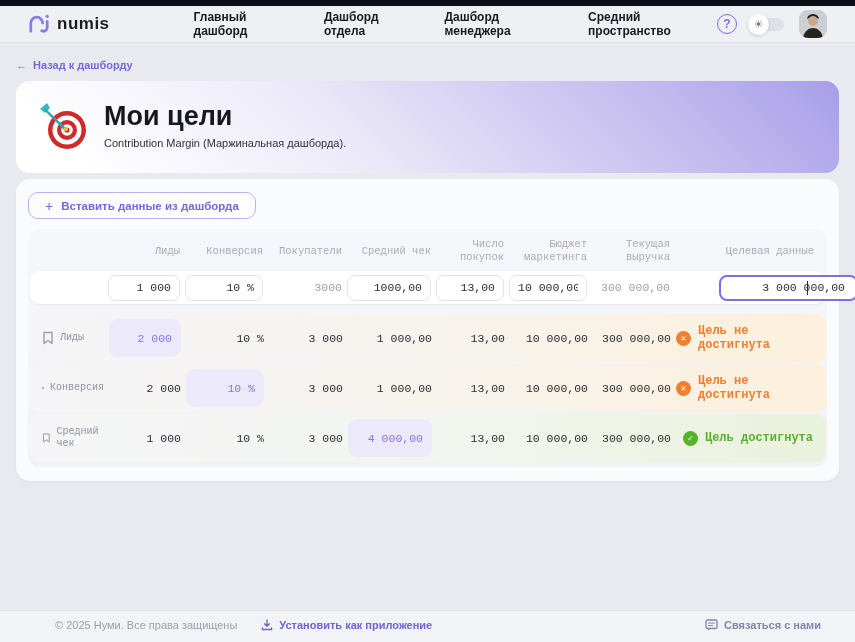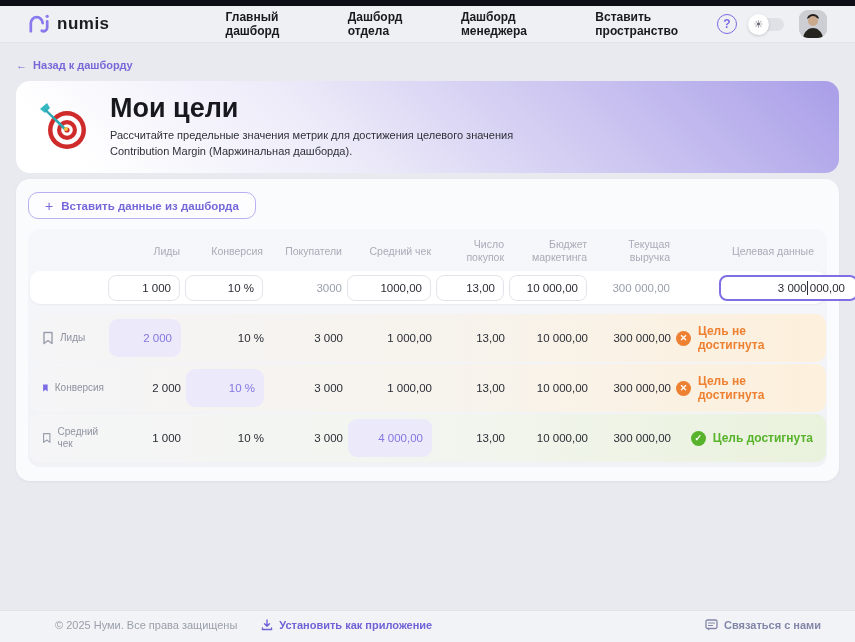--- a/index.html
+++ b/index.html
@@ -6,43 +6,43 @@
   html,body { width:855px; height:642px; overflow:hidden; }
   body { font-family:"Liberation Sans", sans-serif; background:#e8eaef; display:flex; flex-direction:column; }
 
   
   .top-strip { height:6px; background:#0e0f16; }
 
   
   .navbar { height:37px; background:#eef0f4; border-bottom:1px solid #e1e3e9; display:flex; align-items:center; padding:0 28px; flex:0 0 auto; }
   .brand { display:flex; align-items:center; gap:7px; }
   .brand-text { font-size:17px; font-weight:700; letter-spacing:.5px; color:#1c1d23; }
-  .nav-links { display:flex; gap:28px; margin-left:116px; }
+  .nav-links { display:flex; gap:28px; margin-left:84px; }
   .nav-link { font-size:12px; font-weight:600; color:#191a1f; text-decoration:none; cursor:pointer; }
   .nav-right { margin-left:auto; display:flex; align-items:center; gap:15px; }
   .help-btn { width:20px; height:20px; border-radius:50%; border:1.6px solid #7b6ce4; color:#7b6ce4; font-size:12px; font-weight:700; display:flex; align-items:center; justify-content:center; cursor:pointer; background:transparent; }
   .theme-toggle { position:relative; width:32px; height:13px; background:#dfe1e7; border-radius:8px; cursor:pointer; }
   .theme-knob { position:absolute; left:-4px; top:-4px; width:21px; height:21px; border-radius:50%; background:#fff; box-shadow:0 1px 3px rgba(0,0,0,.18); display:flex; align-items:center; justify-content:center; font-size:11px; color:#6e7179; }
   .avatar { width:28px; height:28px; border-radius:9px; overflow:hidden; background:#cfd1d5; cursor:pointer; flex:0 0 auto; }
 
   main { flex:1 1 auto; padding:12px 16px 0; }
   .back-link { display:inline-flex; align-items:center; gap:6px; color:#7668d9; font-size:11px; font-weight:600; text-decoration:none; cursor:pointer; margin:2px 0 10px; }
 
   
-  .hero { border-radius:14px; background:linear-gradient(225deg,#a99ee8 0%,#c9c2f0 28%,#edebf9 62%,#ffffff 92%); padding:16px 22px; display:flex; align-items:center; gap:20px; height:92px; }
+  .hero { border-radius:14px; background:linear-gradient(225deg,#a99ee8 0%,#c9c2f0 28%,#edebf9 62%,#ffffff 92%); padding:16px 22px; display:flex; align-items:center; gap:14px; height:92px; }
   .hero-icon { width:52px; height:52px; flex:0 0 auto; }
   .hero-title { font-size:27px; font-weight:600; color:#17181d; line-height:1.1; margin-bottom:5px; }
   .hero-sub { font-size:11px; color:#2e3038; line-height:1.45; }
 
   
   .panel { margin-top:6px; background:#fafbfd; border-radius:14px; padding:13px 12px 14px; box-shadow:0 1px 3px rgba(40,40,80,.05); }
   .insert-btn { display:inline-flex; align-items:center; gap:8px; border:1px solid #b9b0ef; background:#fdfdff; color:#7668d9; font-family:inherit; font-size:11.5px; font-weight:600; border-radius:10px; padding:0 16px; height:27px; cursor:pointer; margin-bottom:10px; }
   .plus { font-size:14px; font-weight:400; }
 
-  .table-block { background:linear-gradient(180deg,#f6f7fa,#f1f2f6); border-radius:12px; padding:0 0 3px; }
+  .table-block { background:linear-gradient(180deg,#f6f7fa,#f1f2f6); border-radius:12px; padding:0 0 3px;font-family:Liberation Mono, monospace; }
   .grid { display:grid; grid-template-columns:62px 72px 78px 74px 84px 68px 78px 78px minmax(120px,1fr); column-gap:5px; align-items:center; }
   .thead { padding:9px 13px 7px; min-height:34px; }
   .th { font-size:10.5px; color:#a8acb8; text-align:right; line-height:1.25; }
 
   .input-row { background:#fff; border-radius:10px; margin:0 2px; padding:3px 11px; height:33px; box-shadow:0 1px 2px rgba(20,20,50,.05); }
   .cell { text-align:right; font-size:11.5px; color:#2a2d35; }
   .cell.ro { color:#9ba0ac; }
   .num-input { width:100%; height:26px; border:1px solid #e3e4ea; border-radius:8px; background:#fff; text-align:right; padding:0 8px; font-family:inherit; font-size:11.5px; color:#2a2d35; outline:none; }
   .focus-wrap { position:relative; }
   .focus-wrap .num-input { border:2px solid #7f6fe4; padding-right:11px;margin-left:44px; }
@@ -87,21 +87,21 @@
         <path d="M21 8 v7 a4 4 0 0 1 -6 3.4" stroke="url(#lg)" stroke-width="3" stroke-linecap="round" fill="none"></path>
         <circle cx="21" cy="2.6" r="1.8" fill="#8a7cf0"></circle>
       </svg>
     </span>
     <span class="brand-text">numis</span>
   </div>
   <nav class="nav-links">
     <a class="nav-link">Главный дашборд</a>
     <a class="nav-link">Дашборд отдела</a>
     <a class="nav-link">Дашборд менеджера</a>
-    <a class="nav-link">Вставить пространство</a>
+    <a class="nav-link">Средний пространство</a>
   </nav>
   <div class="nav-right">
     <button class="help-btn">?</button>
     <div class="theme-toggle">
       <div class="theme-knob">
           <span>☀</span>
         </div>
     </div>
     <div class="avatar">
       <svg width="28" height="28" viewBox="0 0 28 28">
@@ -129,21 +129,20 @@
         <circle cx="29" cy="29" r="5.8" fill="#fff"></circle>
         <circle cx="29" cy="29" r="2.6" fill="#cf2b2b"></circle>
         <path d="M2 8 L9 2 L12 7 L7 12 Z" fill="#35b8c0"></path>
         <path d="M8 8 L28 27 L26 29 L7 10 Z" fill="#2aa7b0"></path>
         <circle cx="28" cy="28" r="2" fill="#f4c23c"></circle>
       </svg>
     </span>
     <div>
       <div class="hero-title">Мои цели</div>
       <div class="hero-sub">
-        <div>Рассчитайте предельные значения метрик для достижения целевого значения</div>
         <div>Contribution Margin (Маржинальная дашборда).</div>
       </div>
     </div>
   </section>
 
   <section class="panel">
     <button class="insert-btn">
       <span class="plus">+</span>
       <span>Вставить данные из дашборда</span>
     </button>

